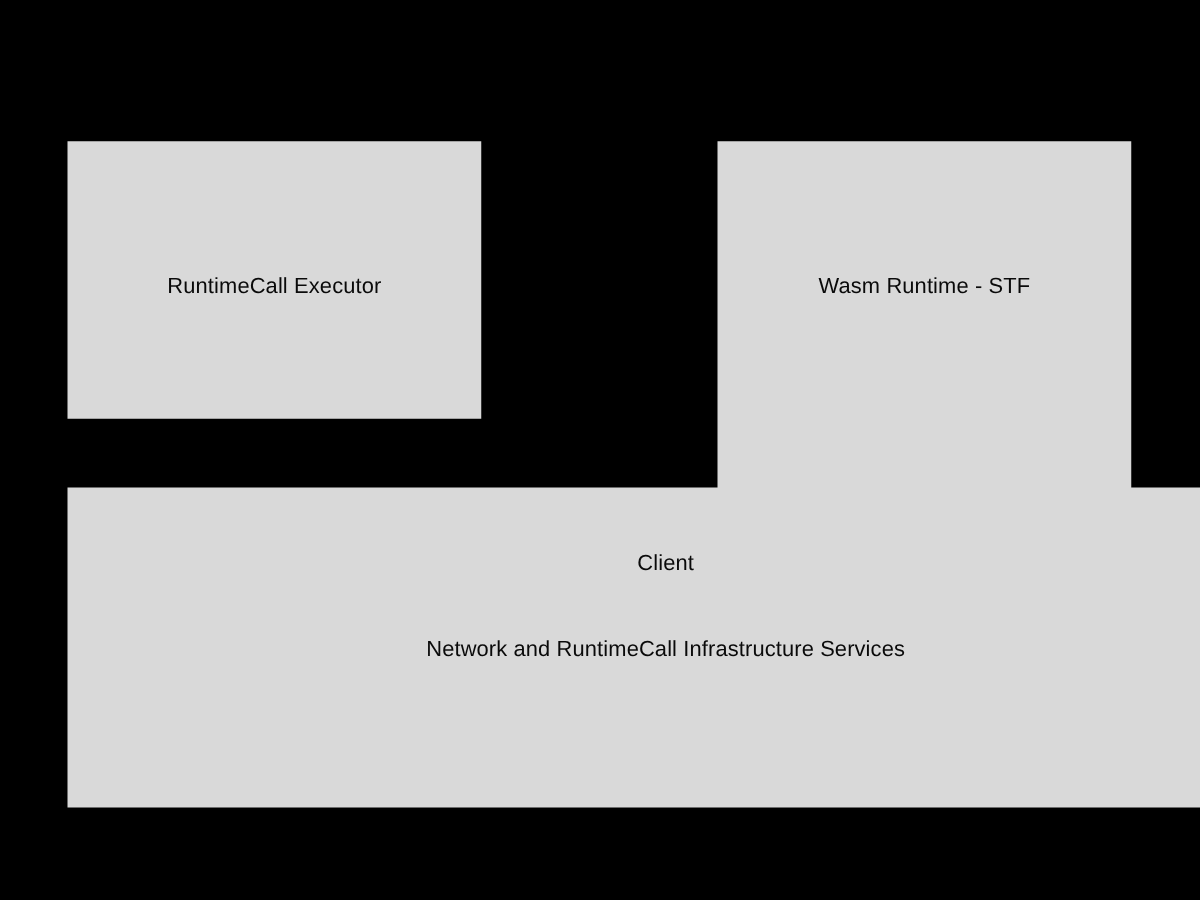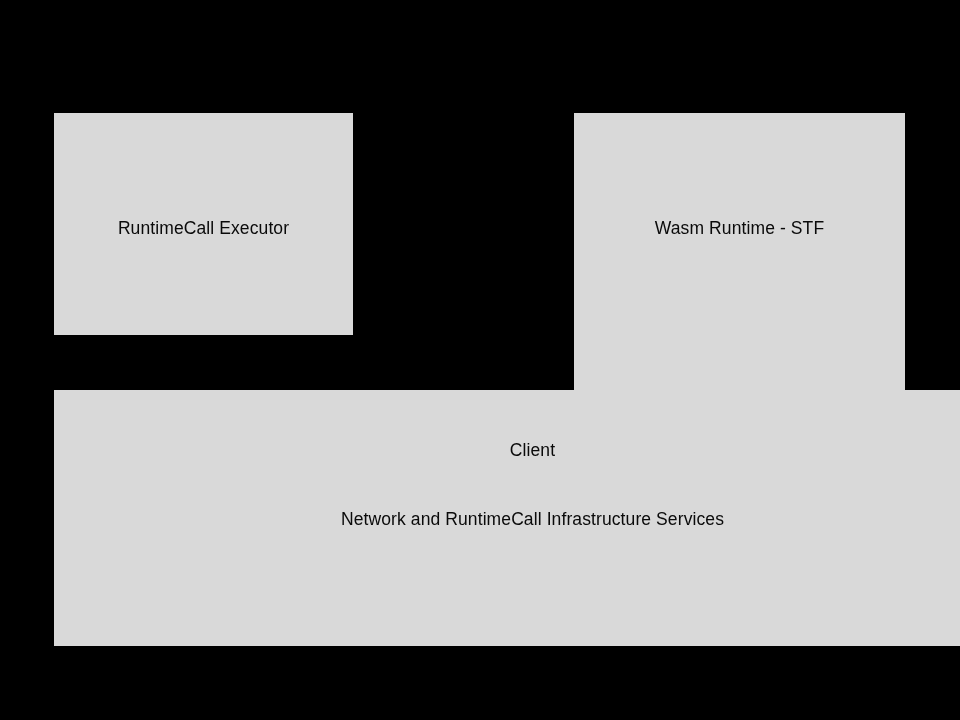--- a/index.html
+++ b/index.html
@@ -36,21 +36,21 @@
     font-size: 17.5px;
     line-height: 20px;
     letter-spacing: 0.1px;
     white-space: nowrap;
     font-weight: 400;
   }
   
   #node-runtimecall-executor {
     left: 54px;
     top: 113px;
-    width: 299px;
+    width: 331px;
     height: 222px;
   }
   #node-runtimecall-executor .node-label { top: 105px; }
 
   
   #node-wasm-runtime-stf {
     left: 574px;
     top: 113px;
     width: 331px;
     height: 284px;

